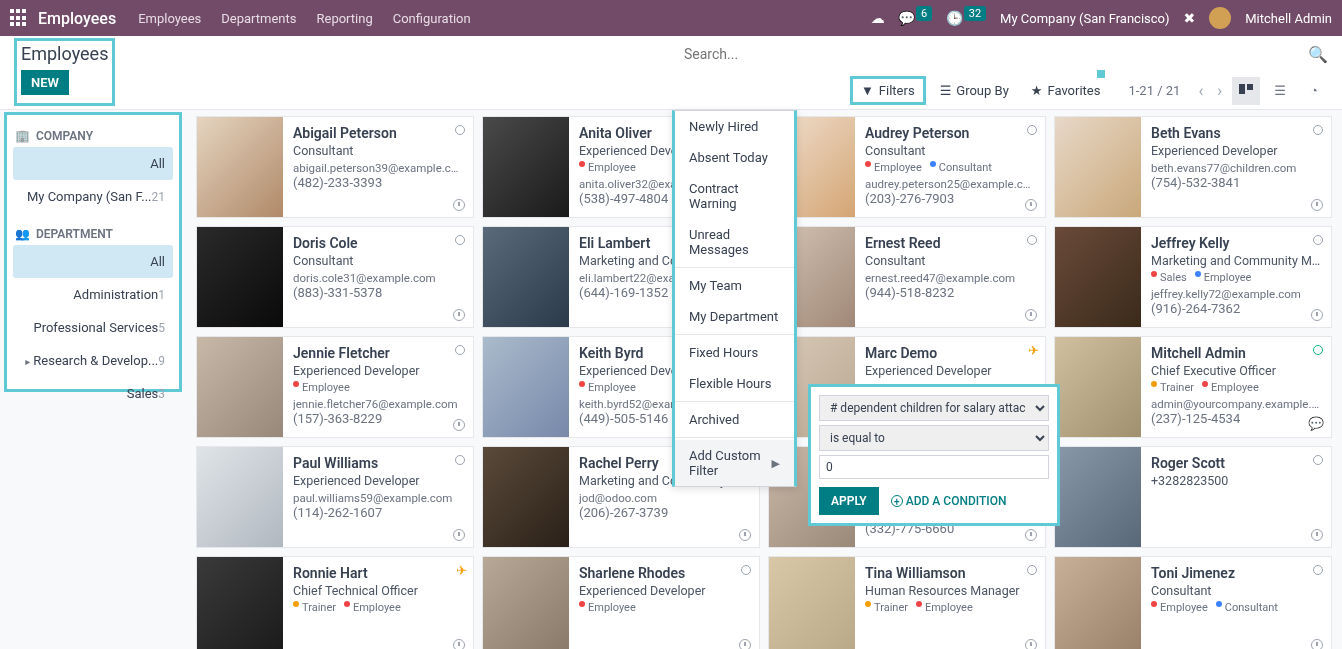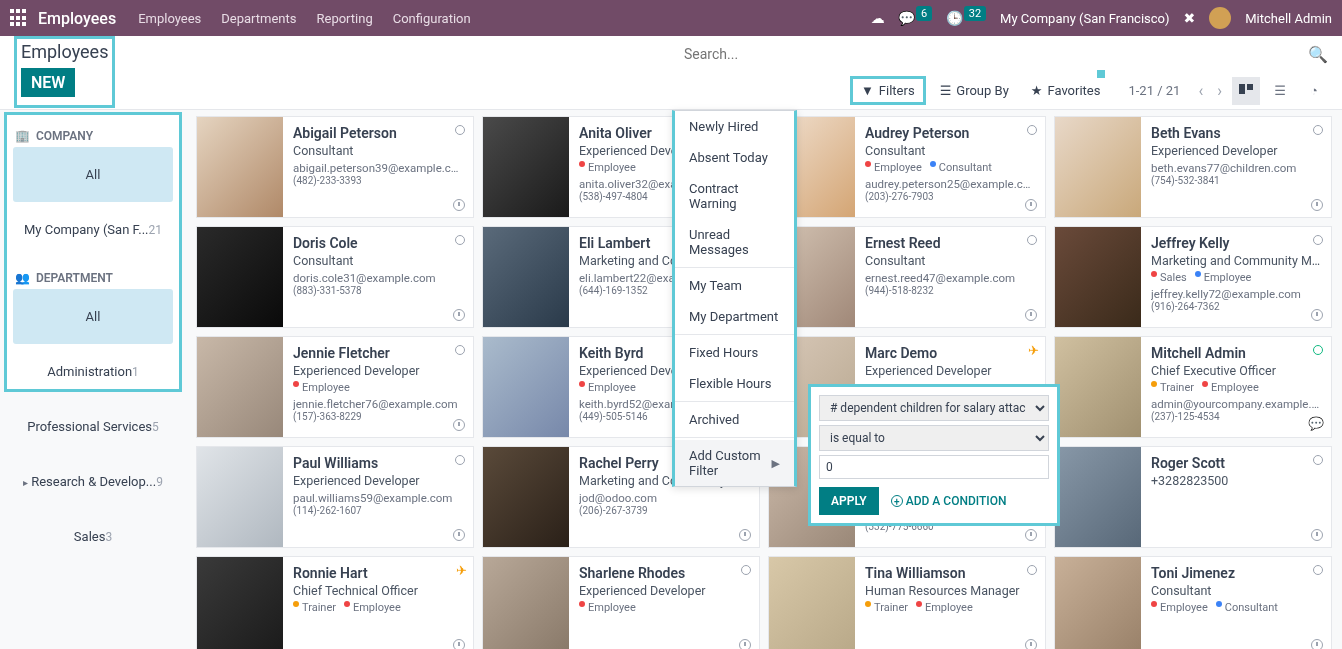--- a/index.html
+++ b/index.html
@@ -19,21 +19,21 @@
 
 .search-row { background: #fff; height: 36px; display: flex; align-items: center; padding: 0 14px; }
 .search-input { flex: 1; border: none; outline: none; font-size: 14px; color: #6b7280; margin-left: 670px; }
 .srch-icon { color: #6b7280; font-size: 16px; }
 
 
 .tool-row { background: #fff; height: 38px; display: flex; align-items: center; padding: 0 14px; border-bottom: 1px solid #e5e7eb; }
 .tool-left { display:flex; align-items:center; }
 .tool-left-hl { border: 3px solid #5fc9d6; padding: 2px 4px 8px 4px; margin-top:-38px; background:#fff; }
 .page-title { font-size: 18px; color: #374151; font-weight: 400; display:block; margin-bottom:6px; }
-.btn-new { background: #017e84; color: #fff; border: none; padding: 5px 10px; font-size: 16px; font-weight: 600; cursor: pointer; text-align: center; }
+.btn-new { background: #017e84; color: #fff; border: none; padding: 5px 10px; font-size: 13px; font-weight: 600; cursor: pointer; text-align: center; }
 .tool-right { margin-left: auto; display: flex; align-items: center; gap: 6px; position:relative; }
 .filter-pill { display: flex; align-items: center; gap: 5px; padding: 4px 8px; color: #374151; cursor: pointer; font-size: 13px; }
 .filter-pill.hl { border: 3px solid #5fc9d6; }
 .pager { color: #6b7280; font-size: 13px; margin: 0 8px; }
 .pager-btn { color: #9ca3af; padding: 0 4px; cursor: pointer; font-size: 16px; }
 .view-btn { width: 28px; height: 28px; display: inline-flex; align-items: center; justify-content: center; cursor: pointer; color:#6b7280; }
 .view-btn.active { background: #e5e7eb; color:#374151; }
 .mini-sq { width:8px; height:8px; background:#5fc9d6; position:absolute; top:-6px; left:247px; }
 
 
@@ -47,38 +47,38 @@
 .custom-panel { position: absolute; top: 384px; left: 808px; width: 252px; background: #fff; border: 3px solid #5fc9d6; padding: 8px; z-index: 21; }
 .custom-panel select, .custom-panel input { width: 100%; border: 1px solid #d1d5db; padding: 4px 6px; font-size: 12px; margin-bottom: 4px; color:#374151; }
 .custom-panel .row-btns { display: flex; align-items: center; gap: 12px; margin-top: 4px; }
 .btn-apply { background: #017e84; color: #fff; border: none; padding: 7px 12px; font-size: 12px; font-weight: 600; cursor: pointer; }
 .btn-addcond { color: #017e84; font-size: 12px; font-weight: 500; display: flex; align-items: center; gap: 3px; cursor: pointer; }
 
 
 .main { display: flex; height: calc(649px - 110px); }
 .sidebar { width: 178px; border: 3px solid #5fc9d6; padding: 10px 6px; background:#fff; margin:2px 4px 0 4px; height:280px; }
 .side-head { display: flex; align-items: center; gap: 6px; font-size: 12px; font-weight: 600; color: #6b7280; margin: 4px 0 4px 2px; }
-.side-row { display: flex; justify-content: center; align-items: center; padding: 20px 8px; font-size: 13px; color: #374151; cursor: pointer; border-radius: 3px; }
+.side-row { display: flex; justify-content: flex-end; align-items: center; padding: 9px 8px; font-size: 13px; color: #374151; cursor: pointer; border-radius: 3px; }
 .side-row.active { background: #cfe8f3; }
 .side-row .cnt { color: #9ca3af; font-size: 12px; }
 .side-row .chev { font-size:10px; color:#6b7280; margin-right:3px; }
 
 
 .kanban { flex: 1; padding: 6px 10px; overflow-y: auto; }
 .kgrid { display: grid; grid-template-columns: repeat(4, 278px); gap: 8px; }
 .card { background: #fff; border: 1px solid #e5e7eb; display: flex; height: 102px; position: relative; }
 .card .photo { width: 86px; height: 100%; background: linear-gradient(135deg,#cbd5e1,#94a3b8); flex-shrink:0; }
 .card .body { padding: 8px 10px; flex: 1; min-width:0; }
 .card .name { font-size: 14px; font-weight: 600; color: #374151; margin-bottom: 2px; white-space:nowrap; overflow:hidden; text-overflow:ellipsis; }
 .card .role { font-size: 12.5px; color: #4b5563; margin-bottom: 3px; white-space:nowrap; overflow:hidden; text-overflow:ellipsis; }
 .card .tags { display: flex; gap: 8px; margin-bottom: 3px; flex-wrap:wrap; }
 .card .tag { font-size: 11px; color: #6b7280; display: flex; gap: 3px; }
 .card .tag .dot { width: 6px; height: 6px; border-radius: 50%; }
 .card .email { font-size: 11.5px; color: #6b7280; white-space:nowrap; overflow:hidden; text-overflow:ellipsis; }
-.card .phone { font-size: 10px; color: #6b7280; }
+.card .phone { font-size: 13px; color: #6b7280; }
 .card .status { position: absolute; top: 8px; right: 8px; width: 10px; height: 10px; border: 1.5px solid #9ca3af; border-radius: 50%; }
 .card .status.green { border-color:#10b981; }
 .card .clock { position: absolute; bottom: 6px; right: 8px; width: 12px; height: 12px; border: 1.5px solid #9ca3af; border-radius: 50%; }
 .card .clock::after { content:''; position:absolute; left:4px; top:2px; width:1.5px; height:4px; background:#9ca3af; }
 .card .plane { position:absolute; top:6px; right:6px; color:#f59e0b; font-size:13px; }
 .card .msg { position:absolute; bottom:6px; right:6px; color:#017e84; font-size:13px; }
 .dot-red { background:#ef4444; } .dot-blue { background:#3b82f6; } .dot-orange { background:#f59e0b; }
 
 .photo.p1{background:linear-gradient(135deg,#e5d4c0,#b08968);} .photo.p2{background:linear-gradient(135deg,#4a4a4a,#1a1a1a);} .photo.p3{background:linear-gradient(135deg,#f0e0d0,#d4a574);} .photo.p4{background:linear-gradient(135deg,#e8d8c8,#c9a87a);}
 .photo.p5{background:linear-gradient(135deg,#2a2a2a,#0a0a0a);} .photo.p6{background:linear-gradient(135deg,#5a6a7a,#2a3a4a);} .photo.p7{background:linear-gradient(135deg,#d4c4b4,#a08878);} .photo.p8{background:linear-gradient(135deg,#6a4a3a,#3a2a1a);}

